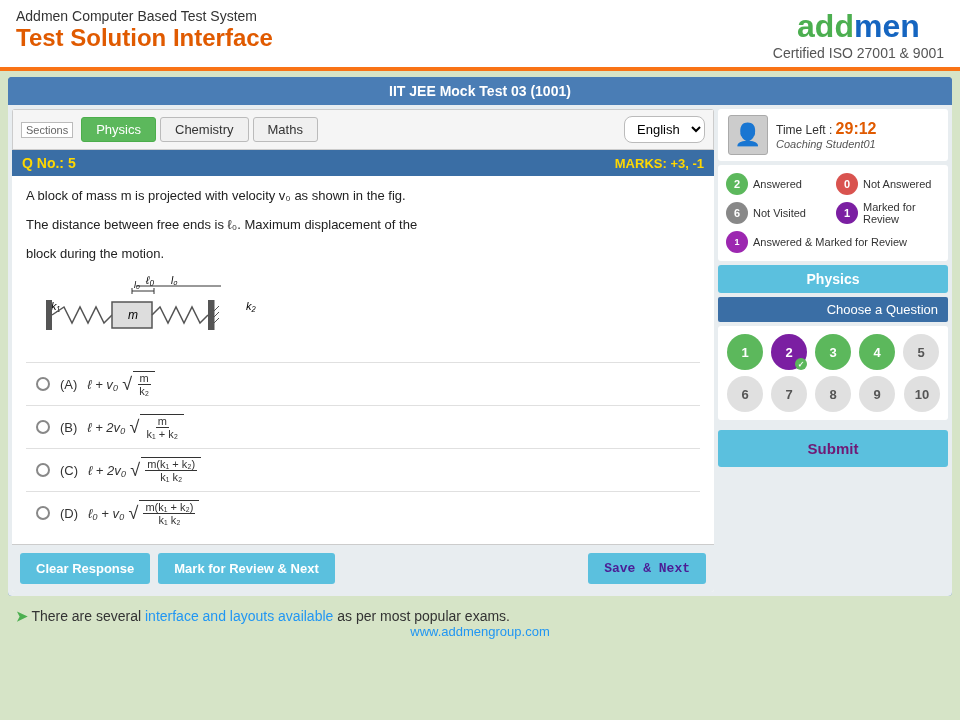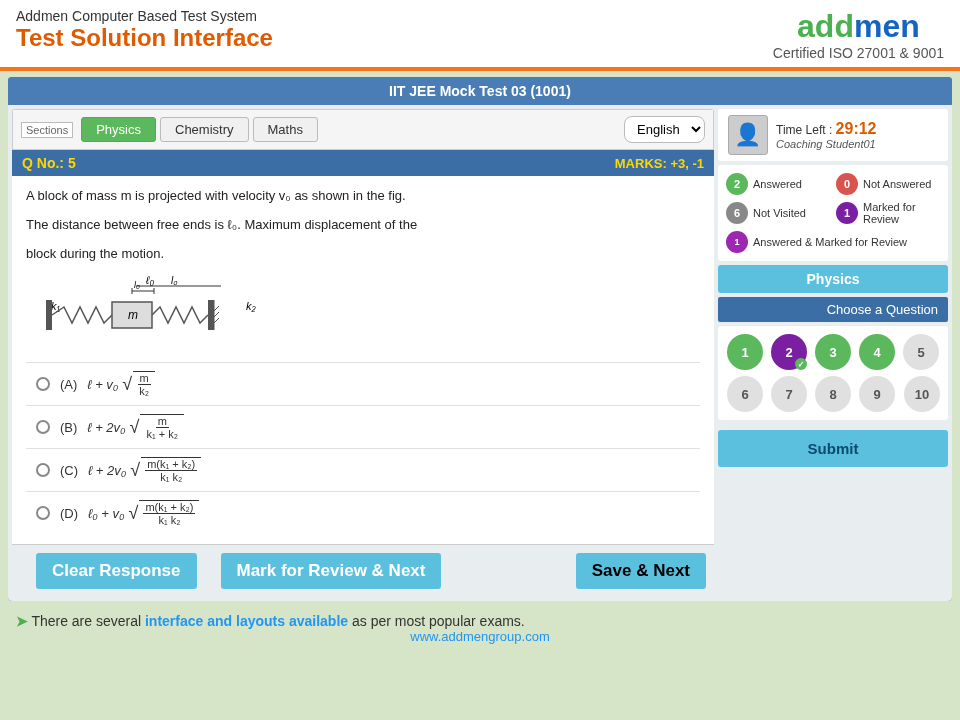--- a/index.html
+++ b/index.html
@@ -189,37 +189,37 @@
       padding: 8px;
       gap: 8px;
       background: #e8edf0;
       border-top: 1px solid #ccc;
     }
     .btn {
       padding: 8px 16px;
       border: none;
       border-radius: 3px;
       cursor: pointer;
-      font-size: 17px;
-      font-weight: bold;
-      margin-left: 16px;
+      font-size: 13px;
+      font-weight: bold;
     }
     .btn-clear {
       background: #5bc0de;
       color: #fff;
     }
     .btn-review {
       background: #5bc0de;
       color: #fff;
       text-align: right;
     }
     .btn-save {
       background: #5bc0de;
-      color: #000000;
+      color: #4c1d95;
       margin-left: auto;
+      font-family: Liberation Mono, monospace;
     }
 
     
     .right-panel {
       width: 230px;
       margin: 4px 4px 4px 4px;
       display: flex;
       flex-direction: column;
       gap: 4px;
     }
@@ -345,38 +345,38 @@
     .q-btn-white { background: #e0e0e0; color: #555; }
 
     
     .submit-area {
       padding: 6px 0 0 0;
     }
     .btn-submit {
       width: 100%;
       padding: 10px;
       background: #5bc0de;
-      color: #0c4a6e;
+      color: #701a75;
       border: none;
       border-radius: 3px;
       font-size: 15px;
       font-weight: bold;
       cursor: pointer;
     }
 
     
     .footer {
       padding: 6px 16px;
       background: #d6e4c7;
     }
     .footer-text {
       font-size: 14px;
       color: #333;
     }
-    .footer-text .highlight { color: #2196F3; font-weight: bold; }
+    .footer-text .highlight { color: #2196F3; font-weight: normal; }
     .footer-url {
       font-size: 13px;
       color: #2196F3;
       text-align: center;
     }
     .fraction {
       display: inline-flex;
       flex-direction: column;
       align-items: center;
       vertical-align: middle;

